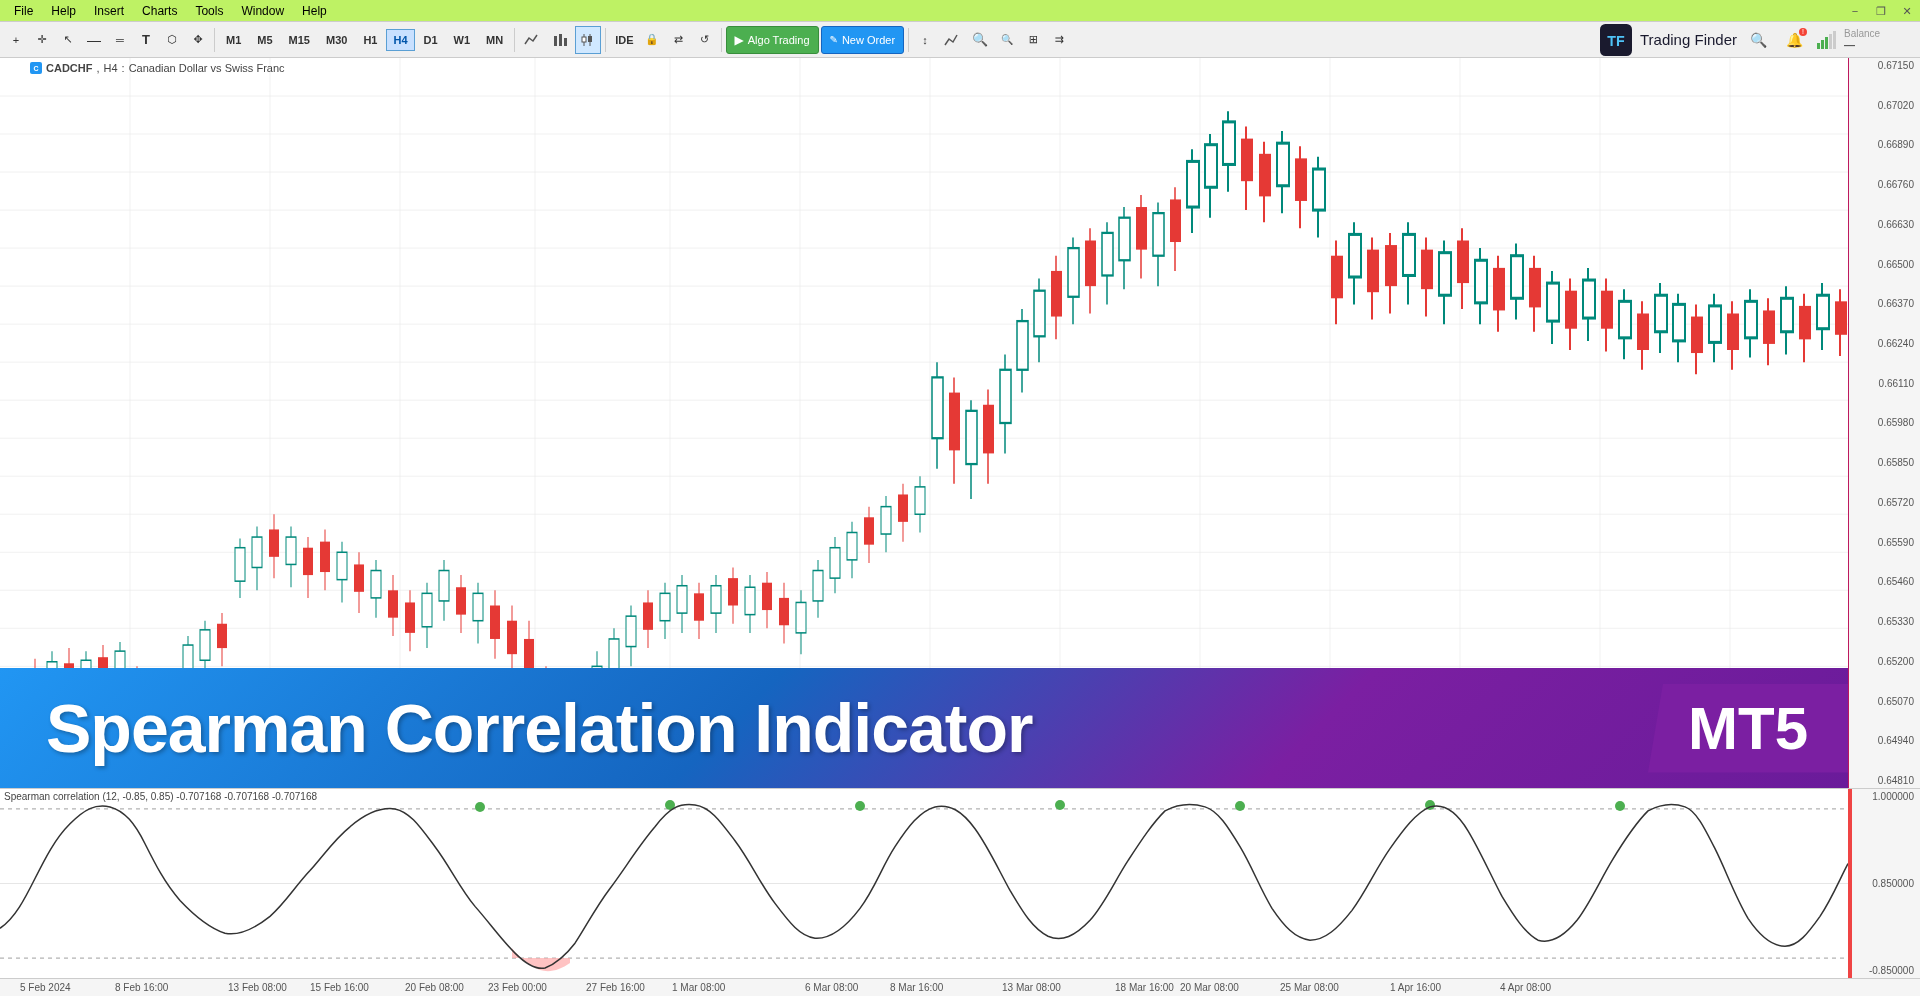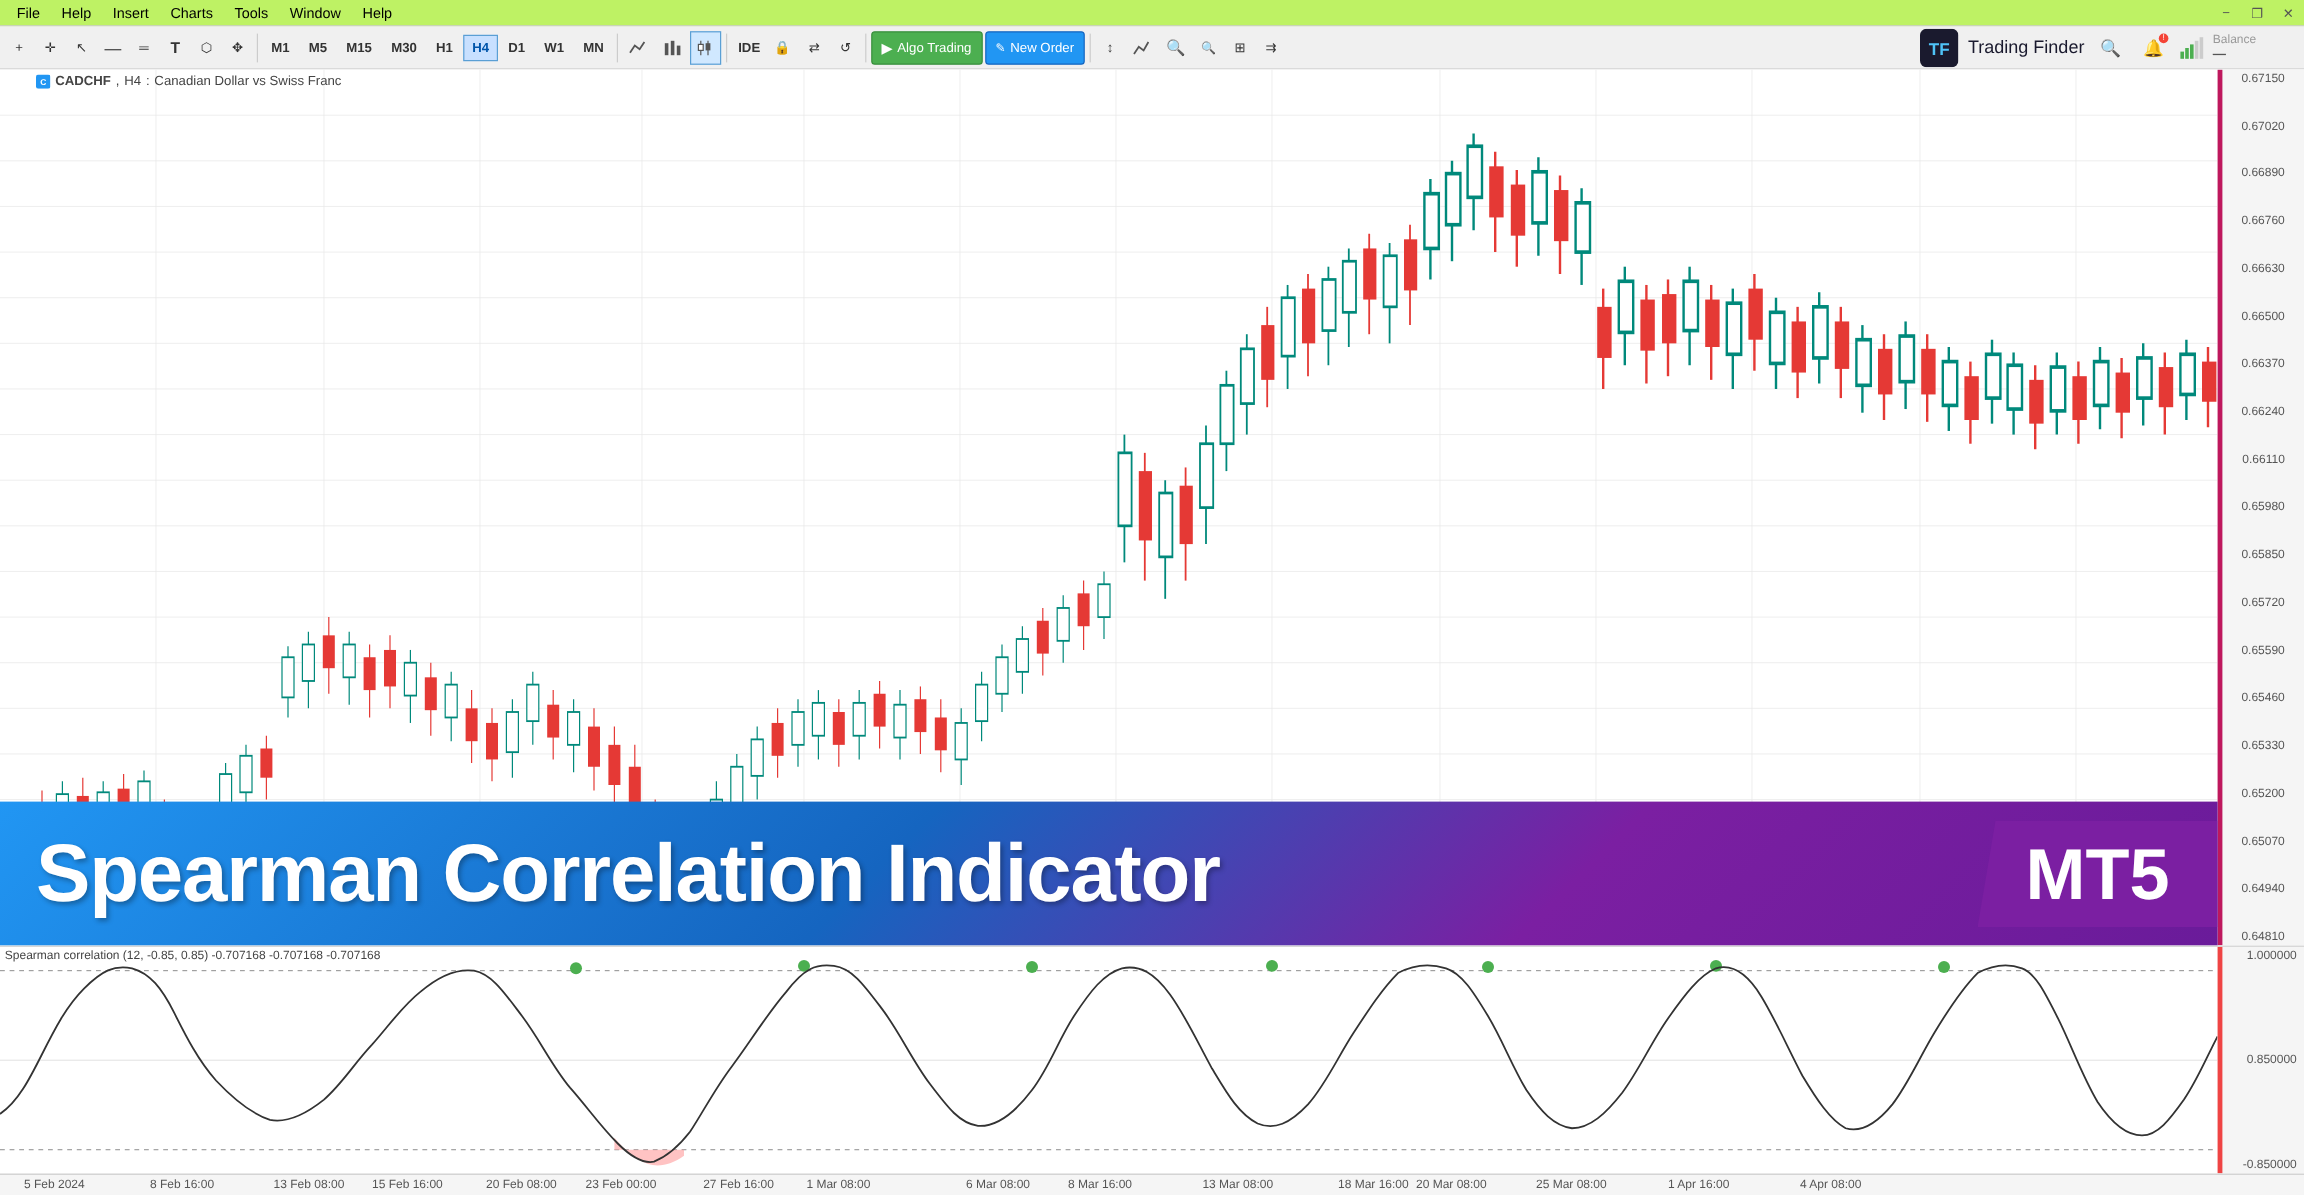--- a/index.html
+++ b/index.html
@@ -94,25 +94,25 @@
     }
 
     
     #price-axis {
       position: absolute;
       right: 0;
       top: 0;
       width: 72px;
       height: 100%;
       background: #f5f5f5;
-      border-left: 4px solid #be185d;
+      border-left: 1px solid #be185d;
       display: flex;
       flex-direction: column;
       justify-content: space-between;
-      padding: 2px 12px;
+      padding: 2px 2px;
       font-size: 10px;
       color: #555;
     }
     .price-label {
       text-align: right;
       padding-right: 4px;
     }
 
     
     #overlay-banner {
@@ -124,21 +124,21 @@
       background: linear-gradient(135deg, #2196F3 0%, #1565C0 40%, #7B1FA2 70%, #6A1B9A 100%);
       display: flex;
       align-items: center;
       z-index: 20;
     }
     #banner-title {
       font-size: 68px;
       font-weight: 900;
       color: #fff;
       text-shadow: 2px 2px 4px rgba(0,0,0,0.3);
-      padding-left: 30px;
+      padding-left: 46px;
       flex: 1;
       letter-spacing: -1px;
     }
     #banner-mt5 {
       background: #7B1FA2;
       color: #fff;
       font-size: 60px;
       font-weight: 900;
       padding: 10px 40px;
       clip-path: polygon(15px 0%, 100% 0%, 100% 100%, 0% 100%);
@@ -848,21 +848,21 @@
 
     <div id="indicator-price-axis">
       <div class="price-label">1.000000</div>
       <div class="price-label">0.850000</div>
       <div class="price-label">-0.850000</div>
     </div>
   </div>
 
   <div id="time-axis" style="position:relative; height:18px; background:#f5f5f5; border-top:1px solid #ccc;">
     <span class="time-label" style="left: 20px;">5 Feb 2024</span>
-    <span class="time-label" style="left: 115px; margin-left: 10px;">8 Feb 16:00</span>
+    <span class="time-label" style="left: 115px;">8 Feb 16:00</span>
     <span class="time-label" style="left: 228px;">13 Feb 08:00</span>
     <span class="time-label" style="left: 310px;">15 Feb 16:00</span>
     <span class="time-label" style="left: 405px;">20 Feb 08:00</span>
     <span class="time-label" style="left: 488px;">23 Feb 00:00</span>
     <span class="time-label" style="left: 586px;">27 Feb 16:00</span>
     <span class="time-label" style="left: 672px;">1 Mar 08:00</span>
     <span class="time-label" style="left: 805px;">6 Mar 08:00</span>
     <span class="time-label" style="left: 890px;">8 Mar 16:00</span>
     <span class="time-label" style="left: 1002px;">13 Mar 08:00</span>
     <span class="time-label" style="left: 1115px;">18 Mar 16:00</span>

